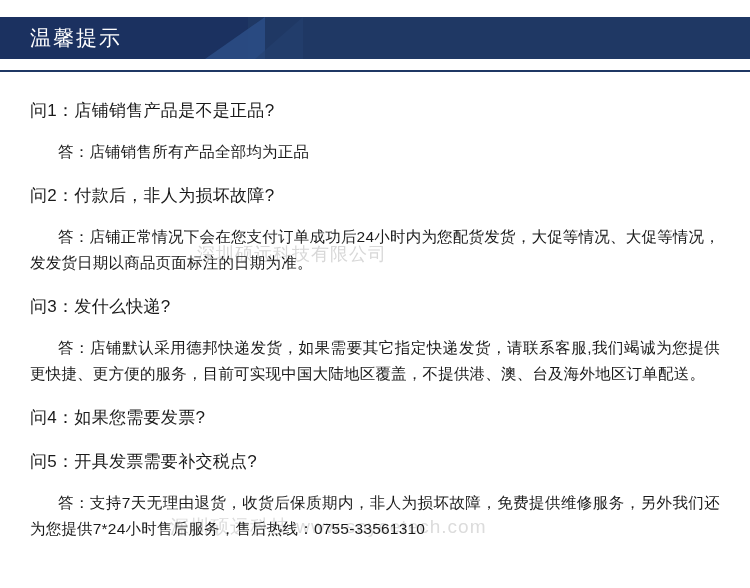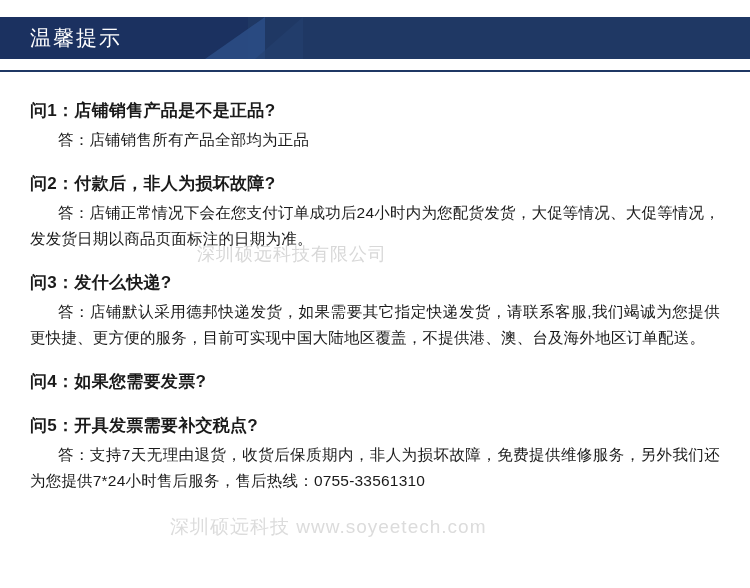--- a/index.html
+++ b/index.html
@@ -94,28 +94,28 @@
   }
   .qa-block {
     margin-bottom: 18px;
     position: relative;
     z-index: 3;
   }
   .q-line {
     font-size: 17px;
     line-height: 26px;
     color: #1a1a1a;
-    font-weight: bold;
+    font-weight: normal;
     letter-spacing: 0.3px;
   }
   .a-line {
     font-size: 15.5px;
     line-height: 26px;
     color: #1a1a1a;
-    margin-top: 3px;
+    margin-top: 15px;
     text-indent: 28px;
     text-align: justify;
     letter-spacing: 0.2px;
   }
   
   .watermark {
     position: absolute;
     color: #d8d8d8;
     font-size: 18px;
     letter-spacing: 1px;

